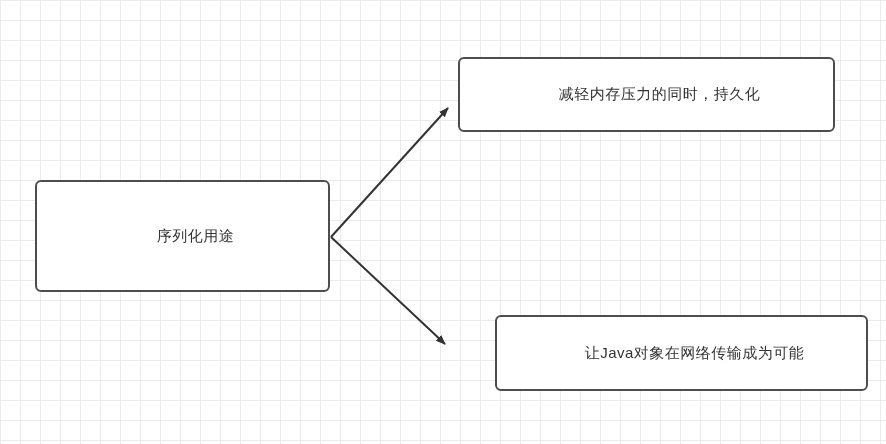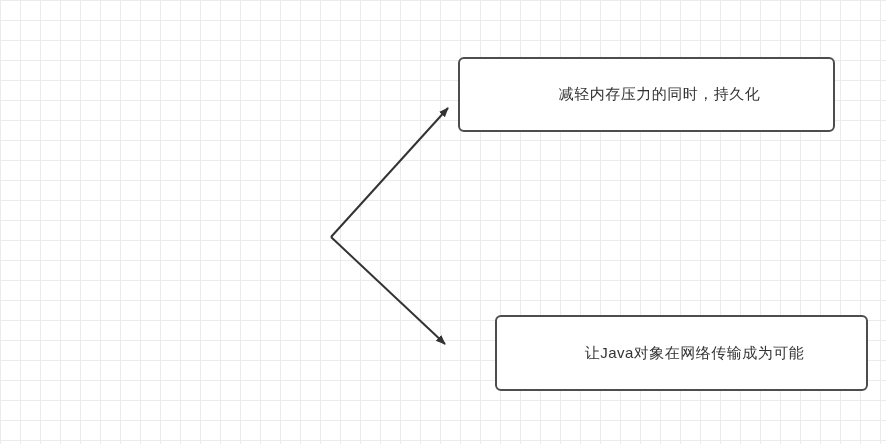--- a/index.html
+++ b/index.html
@@ -77,20 +77,23 @@
   <svg class="edges-layer" width="886" height="444" viewBox="0 0 886 444" xmlns="http://www.w3.org/2000/svg">
     <defs>
       <marker id="arrowhead" markerWidth="12" markerHeight="10" refX="9" refY="4" orient="auto" markerUnits="userSpaceOnUse">
         <path d="M0,0 L10,4 L0,8 Z" fill="#333333"></path>
       </marker>
     </defs>
     <path d="M 331 237 L 448 108" stroke="#333333" stroke-width="2" fill="none" marker-end="url(#arrowhead)"></path>
     <path d="M 331 237 L 445 344" stroke="#333333" stroke-width="2" fill="none" marker-end="url(#arrowhead)"></path>
   </svg>
 
+  <div class="node node-source">
+    <span>序列化用途</span>
+  </div>
 
   <div class="node node-persistence">
     <span>减轻内存压力的同时，持久化</span>
   </div>
 
   <div class="node node-network">
     <span>让Java对象在网络传输成为可能</span>
   </div>
 
 </div>

